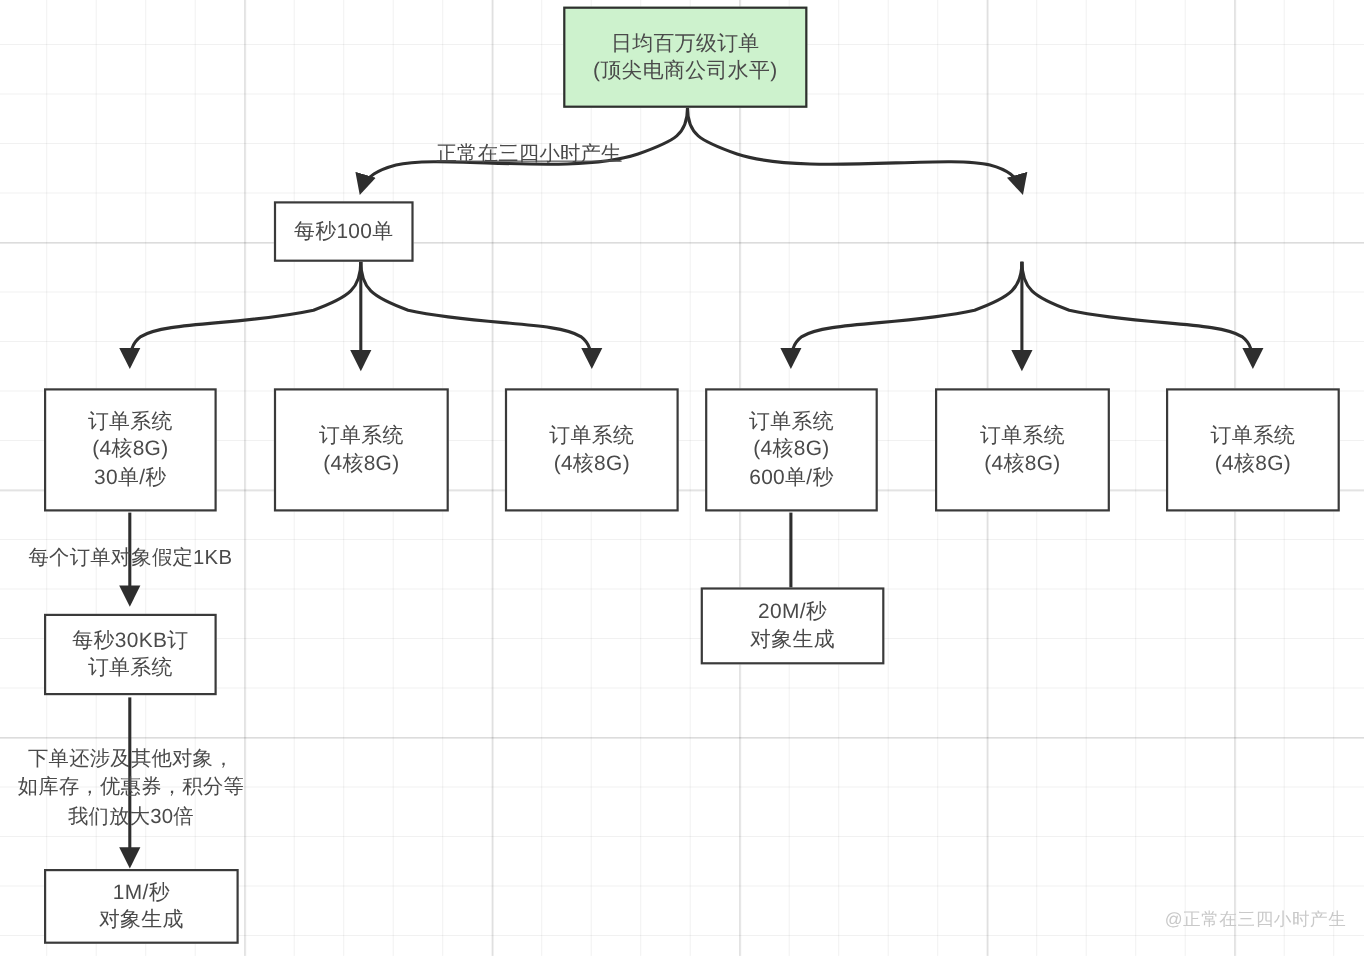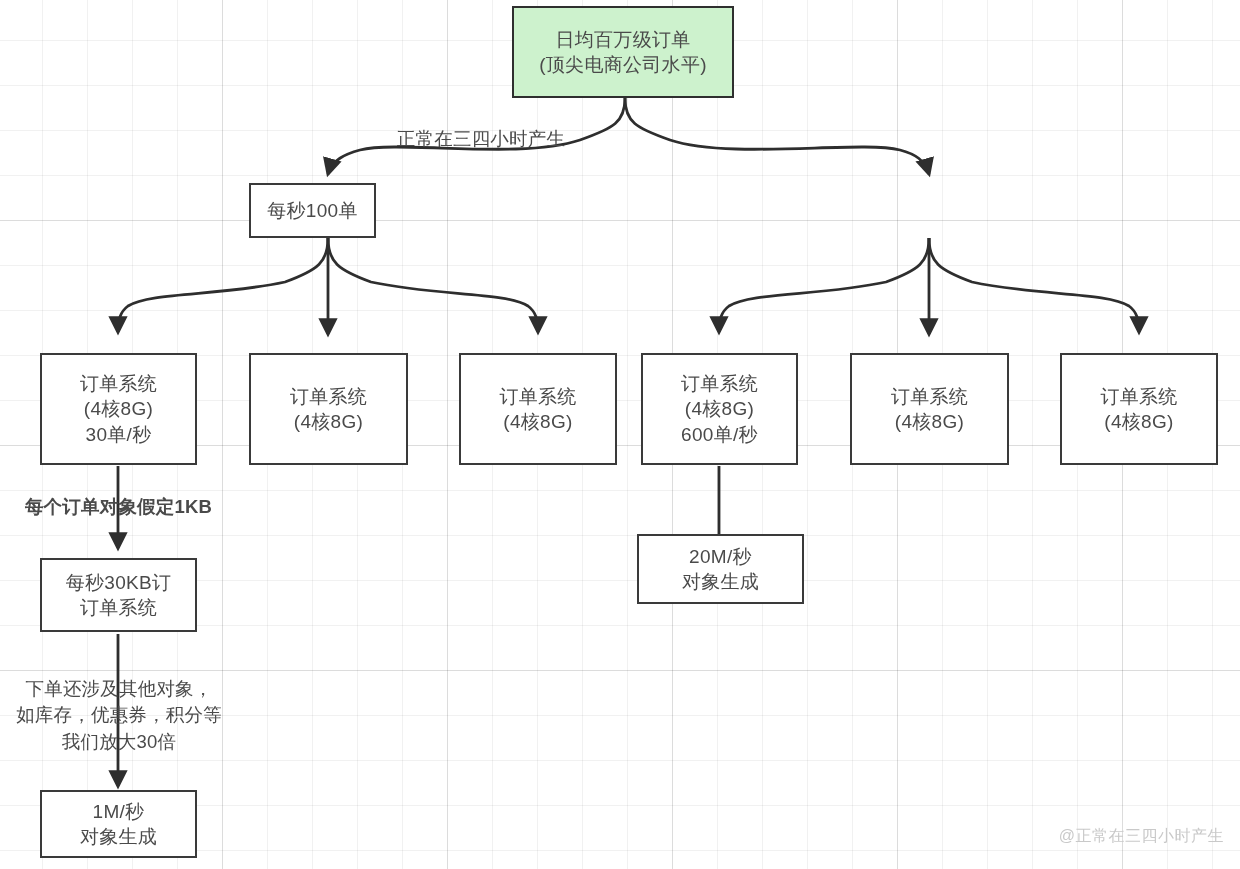--- a/index.html
+++ b/index.html
@@ -84,49 +84,49 @@
       <path d="M 118 466 L 118 548"></path>
       <path d="M 118 634 L 118 786"></path>
 
       <path d="M 719 466 L 719 556"></path>
     </g>
   </svg>
 
   <div class="node green" style="left:512px;top:6px;width:222px;height:92px;">日均百万级订单
 (顶尖电商公司水平)</div>
 
-  <div class="edge-label" style="left:381px;top:126px;width:200px;">正常在三四小时产生</div>
+  <div class="edge-label" style="left:381px;top:126px;width:200px;text-decoration:underline;">正常在三四小时产生</div>
 
   <div class="node" style="left:249px;top:183px;width:127px;height:55px;">每秒100单</div>
 
   <div class="node" style="left:40px;top:353px;width:157px;height:112px;">订单系统
 (4核8G)
 30单/秒</div>
   <div class="node" style="left:249px;top:353px;width:159px;height:112px;">订单系统
 (4核8G)</div>
   <div class="node" style="left:459px;top:353px;width:158px;height:112px;">订单系统
 (4核8G)</div>
 
   <div class="node" style="left:641px;top:353px;width:157px;height:112px;">订单系统
 (4核8G)
 600单/秒</div>
   <div class="node" style="left:850px;top:353px;width:159px;height:112px;">订单系统
 (4核8G)</div>
   <div class="node" style="left:1060px;top:353px;width:158px;height:112px;">订单系统
 (4核8G)</div>
 
-  <div class="edge-label" style="left:6px;top:494px;width:225px;font-weight:bold;">每个订单对象假定1KB</div>
+  <div class="edge-label" style="left:6px;top:494px;width:225px;">每个订单对象假定1KB</div>
 
   <div class="node" style="left:40px;top:558px;width:157px;height:74px;">每秒30KB订
 订单系统</div>
 
   <div class="edge-label" style="left:4px;top:676px;width:230px;">下单还涉及其他对象，
 如库存，优惠券，积分等
 我们放大30倍</div>
 
-  <div class="node" style="left:40px;top:790px;width:157px;height:68px;">1M/秒
+  <div class="node" style="left:40px;top:790px;width:177px;height:68px;">1M/秒
 对象生成</div>
 
   <div class="node" style="left:637px;top:534px;width:167px;height:70px;">20M/秒
 对象生成</div>
 
   <div class="watermark">@正常在三四小时产生</div>
 </div>
 
 </body></html>

